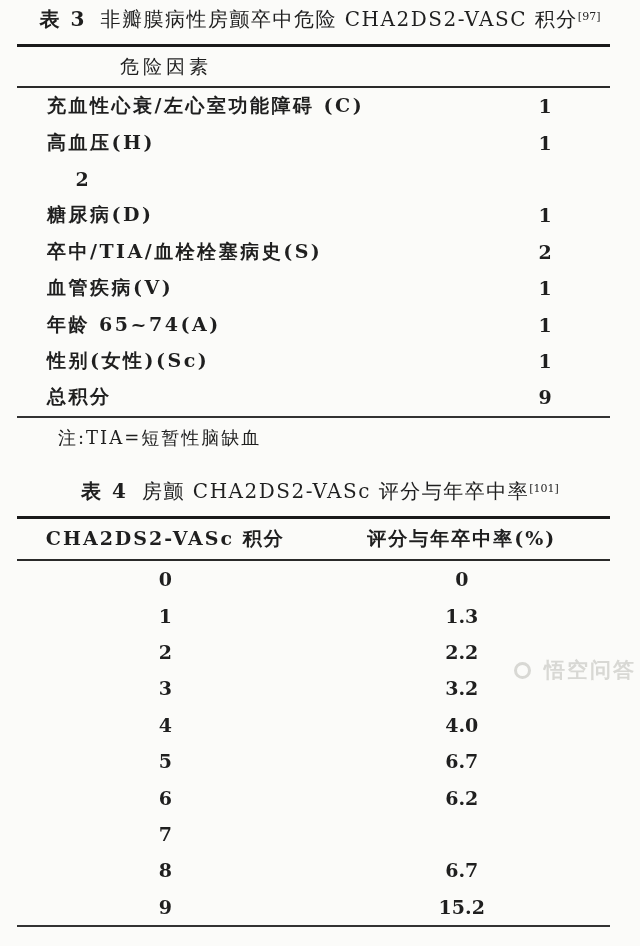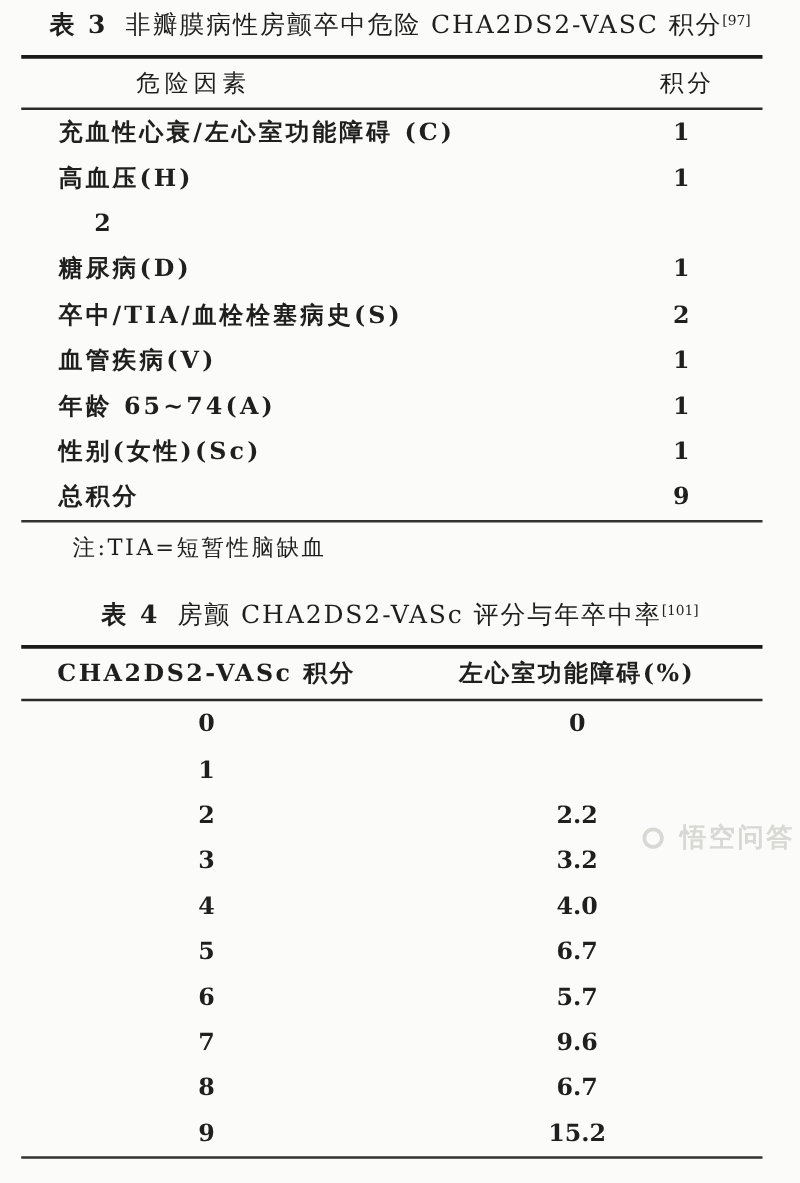--- a/index.html
+++ b/index.html
@@ -88,21 +88,20 @@
 
 <div class="page">
 
   <div class="tbl-title" id="title3">
     <span class="lbl">表 3</span><span>非瓣膜病性房颤卒中危险 CHA2DS2-VASC 积分</span><sup>[97]</sup>
   </div>
 
   <div class="rule-table" id="table3">
     <div class="hdr-row">
       <div class="t3-h-factor">危险因素</div>
-      <div class="t3-h-score">积分</div>
     </div>
     <div class="body-rows">
       <div class="row">
         <div class="t3-factor">充血性心衰/左心室功能障碍 (C)</div>
         <div class="t3-score">1</div>
       </div>
       <div class="row">
         <div class="t3-factor">高血压(H)</div>
         <div class="t3-score">1</div>
       </div>
@@ -138,53 +137,53 @@
 
   <div class="note">注:TIA=短暂性脑缺血</div>
 
   <div class="tbl-title" id="title4">
     <span class="lbl">表 4</span><span>房颤 CHA2DS2-VASc 评分与年卒中率</span><sup>[101]</sup>
   </div>
 
   <div class="rule-table" id="table4">
     <div class="hdr-row">
       <div class="t4-col t4-hdr">CHA2DS2-VASc 积分</div>
-      <div class="t4-col t4-hdr">左心室功能障碍(%)</div>
+      <div class="t4-col t4-hdr">评分与年卒中率(%)</div>
     </div>
     <div class="body-rows">
       <div class="row">
         <div class="t4-col">0</div>
         <div class="t4-col">0</div>
       </div>
       <div class="row">
         <div class="t4-col">1</div>
+        <div class="t4-col">1.3</div>
       </div>
       <div class="row">
         <div class="t4-col">2</div>
         <div class="t4-col">2.2</div>
       </div>
       <div class="row">
         <div class="t4-col">3</div>
         <div class="t4-col">3.2</div>
       </div>
       <div class="row">
         <div class="t4-col">4</div>
         <div class="t4-col">4.0</div>
       </div>
       <div class="row">
         <div class="t4-col">5</div>
         <div class="t4-col">6.7</div>
       </div>
       <div class="row">
         <div class="t4-col">6</div>
-        <div class="t4-col">5.7</div>
+        <div class="t4-col">6.2</div>
       </div>
       <div class="row">
         <div class="t4-col">7</div>
-        <div class="t4-col">9.6</div>
       </div>
       <div class="row">
         <div class="t4-col">8</div>
         <div class="t4-col">6.7</div>
       </div>
       <div class="row">
         <div class="t4-col">9</div>
         <div class="t4-col">15.2</div>
       </div>
     </div>

